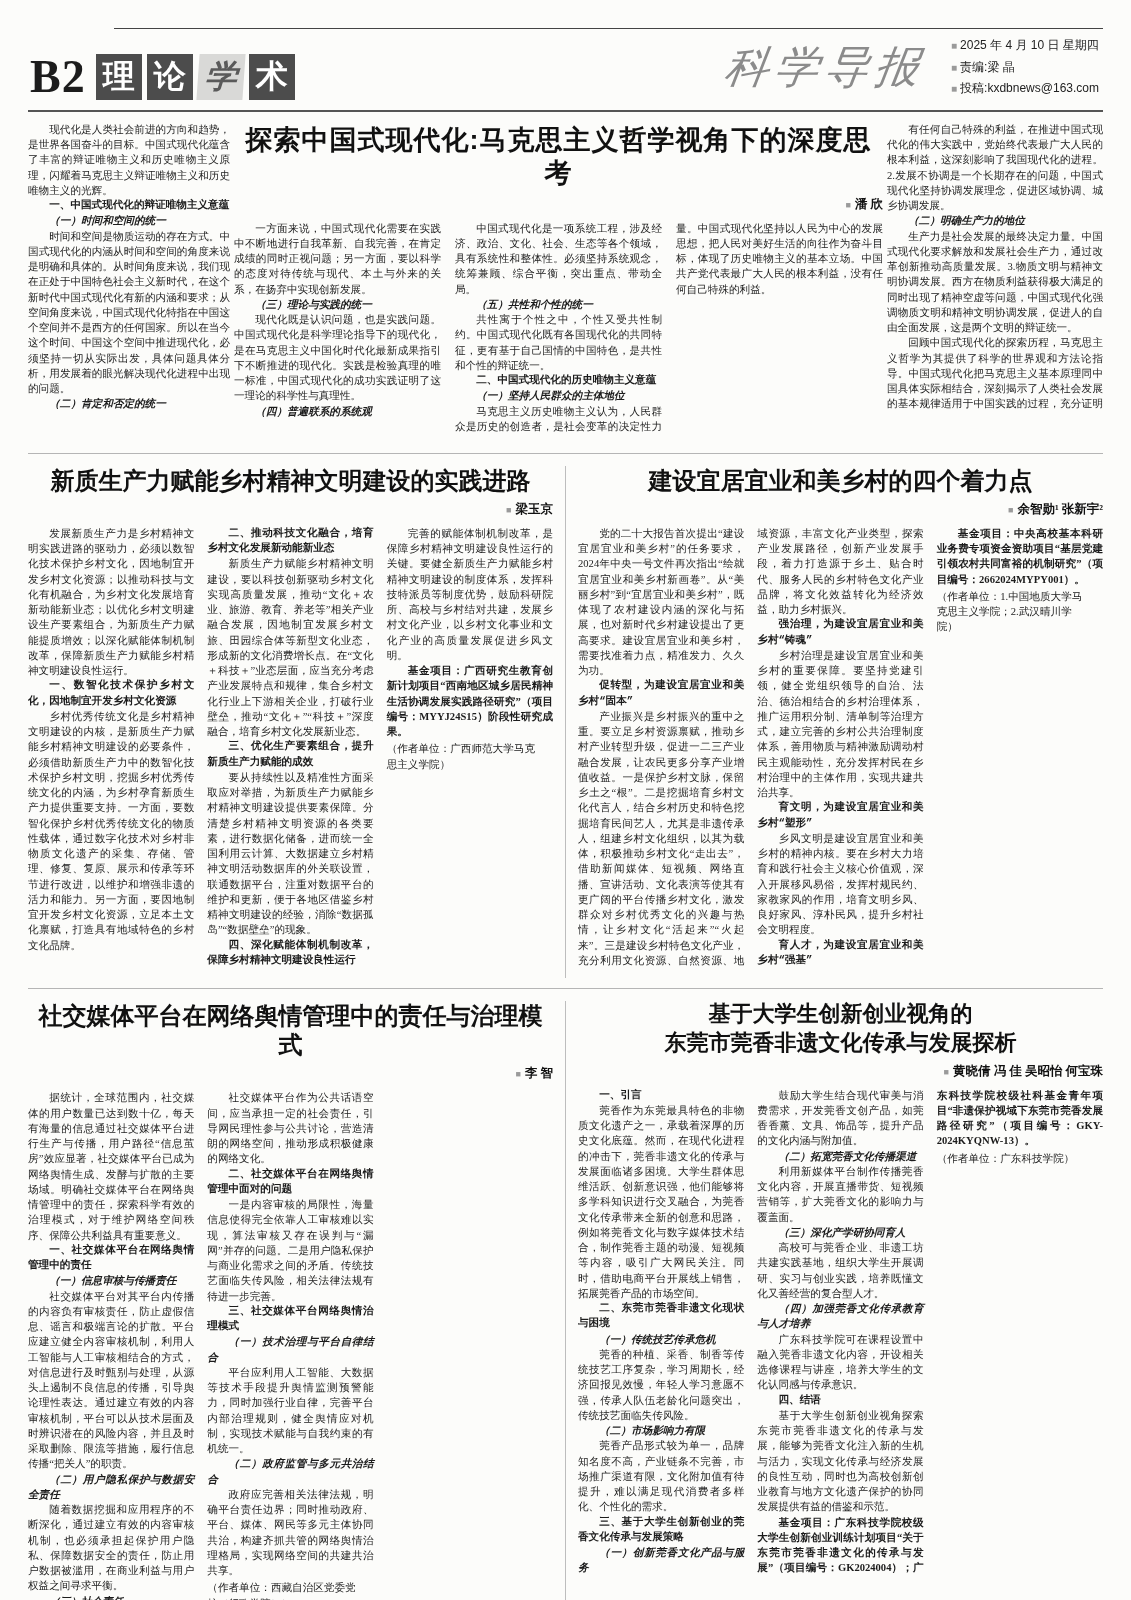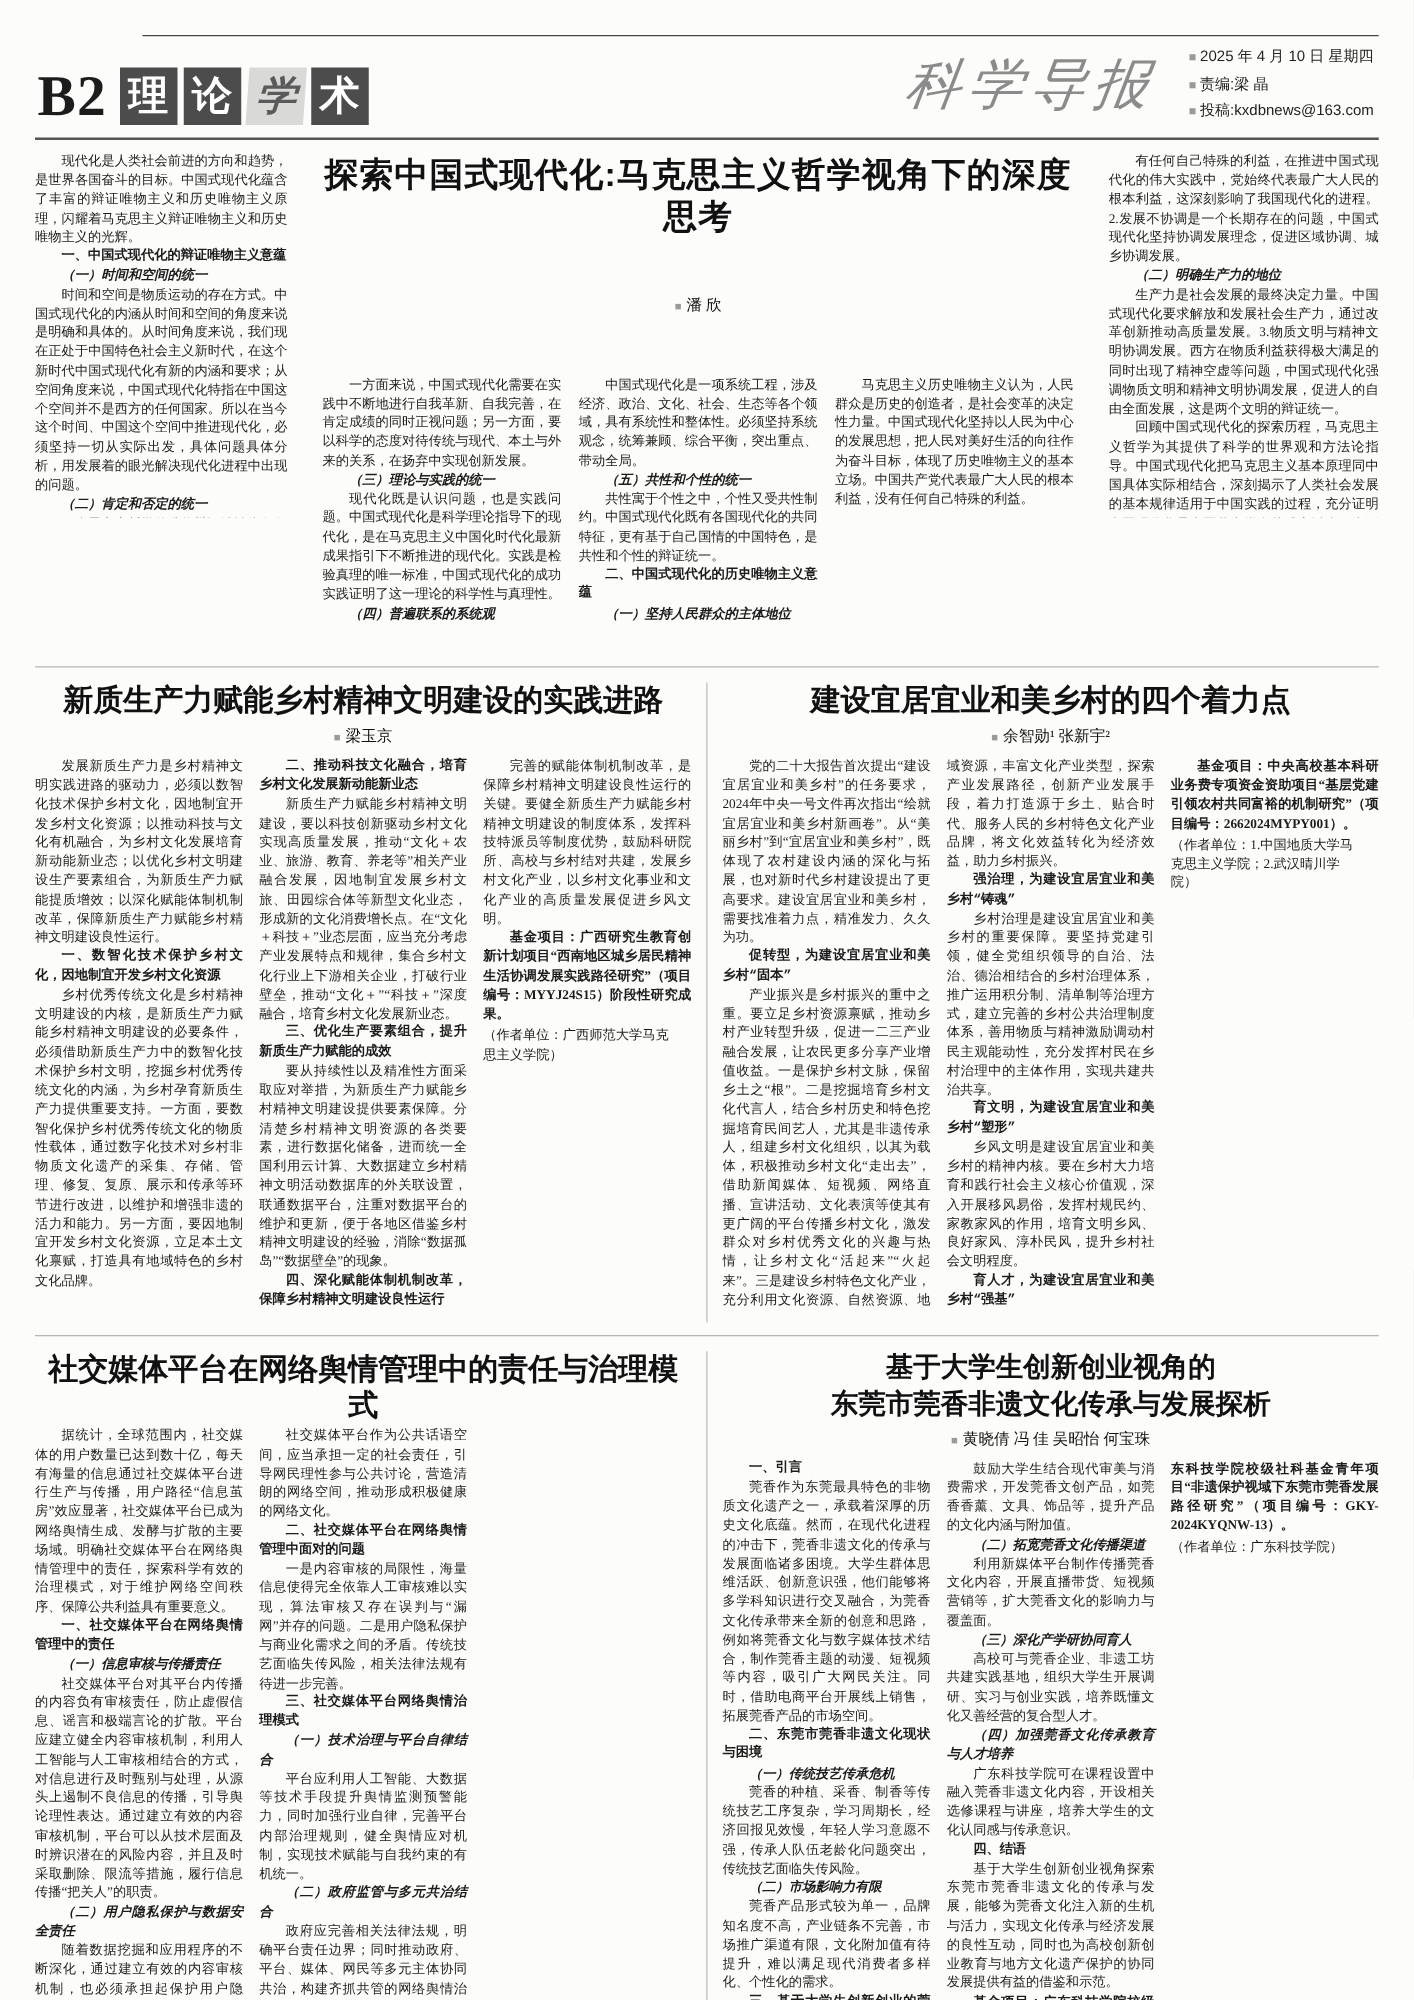--- a/index.html
+++ b/index.html
@@ -29,34 +29,34 @@
   .hband1{border-bottom:1px solid #b5b5b5;padding:10px 0 8px 0;}
   .hband{border-bottom:1px solid #b5b5b5;padding:12px 0 10px 0;}
   .hband:last-child{border-bottom:none;}
   .vdiv{width:1px;background:#bdbdbd;margin:0 12px;}
   
   .atitle{text-align:center;font-weight:bold;color:#111;
     font-family:"Liberation Sans","DejaVu Sans",sans-serif;line-height:1.22;}
   .t1{font-size:27px;letter-spacing:1px;margin:2px 0 2px 0;}
   .t2{font-size:24px;margin:0 0 2px 0;}
   .t5{font-size:22px;margin:0 0 2px 0;}
-  .byline{text-align:center;font-size:12.5px;margin:4px 0 8px 0;color:#111;}
+  .byline{text-align:right;font-size:12.5px;margin:4px 0 8px 0;color:#111;font-weight:bold;}
   .byline .sq{color:#9a9a9a;font-size:9px;margin-right:4px;}
   .bodytext{font-size:10.6px;line-height:1.44;text-align:justify;}
   .bodytext p{margin:0;}
   .bodytext .p{text-indent:2em;}
   .bodytext .bh{font-weight:bold;text-indent:2em;
     font-family:Liberation Mono, monospace;}
   .bodytext .bi{font-weight:bold;font-style:italic;text-indent:2em;}
   .bodytext .fund{text-indent:2em;font-weight:bold;}
   .bodytext .attr{text-align:left;padding-right:1em;margin-top:2px;}
   
   .a1{display:flex;}
   .a1col{width:202px;height:292px;overflow:hidden;flex:none;}
-  .a1mid{flex:1;margin:0 28px;display:flex;flex-direction:column;gap:40px;}
+  .a1mid{flex:1;margin:0 4px;display:flex;flex-direction:column;}
   .a1body{height:224px;overflow:hidden;column-count:3;column-gap:14px;column-fill:auto;}
   
   .half{flex:1;display:flex;flex-direction:column;min-width:0;}
   .b2body{height:452px;overflow:hidden;column-count:3;column-gap:13px;column-fill:auto;}
   .b3body{height:528px;overflow:hidden;column-count:3;column-gap:13px;column-fill:auto;}
   .b3body.short{height:500px;}
 </style>
 </head>
 <body>
 
@@ -152,20 +152,21 @@
           <p class="bh">育人才，为建设宜居宜业和美乡村“强基”</p>
           <p class="p fund">基金项目：中央高校基本科研业务费专项资金资助项目“基层党建引领农村共同富裕的机制研究”（项目编号：2662024MYPY001）。</p>
           <p class="attr">（作者单位：1.中国地质大学马克思主义学院；2.武汉晴川学院）</p>
         </div>
     </div>
   </div>
 
   <div class="band hband">
     <div class="half">
       <div class="atitle t2">社交媒体平台在网络舆情管理中的责任与治理模式</div>
+      <div class="byline"><span class="sq">■</span><span>李 智</span></div>
       <div class="b3body bodytext">
           <p class="p">据统计，全球范围内，社交媒体的用户数量已达到数十亿，每天有海量的信息通过社交媒体平台进行生产与传播，用户路径“信息茧房”效应显著，社交媒体平台已成为网络舆情生成、发酵与扩散的主要场域。明确社交媒体平台在网络舆情管理中的责任，探索科学有效的治理模式，对于维护网络空间秩序、保障公共利益具有重要意义。</p>
           <p class="bh">一、社交媒体平台在网络舆情管理中的责任</p>
           <p class="bi">（一）信息审核与传播责任</p>
           <p class="p">社交媒体平台对其平台内传播的内容负有审核责任，防止虚假信息、谣言和极端言论的扩散。平台应建立健全内容审核机制，利用人工智能与人工审核相结合的方式，对信息进行及时甄别与处理，从源头上遏制不良信息的传播，引导舆论理性表达。通过建立有效的内容审核机制，平台可以从技术层面及时辨识潜在的风险内容，并且及时采取删除、限流等措施，履行信息传播“把关人”的职责。</p>
           <p class="bi">（二）用户隐私保护与数据安全责任</p>
           <p class="p">随着数据挖掘和应用程序的不断深化，通过建立有效的内容审核机制，也必须承担起保护用户隐私、保障数据安全的责任，防止用户数据被滥用，在商业利益与用户权益之间寻求平衡。</p>
           <p class="bi">（三）社会责任</p>
           <p class="p">社交媒体平台作为公共话语空间，应当承担一定的社会责任，引导网民理性参与公共讨论，营造清朗的网络空间，推动形成积极健康的网络文化。</p>
           <p class="bh">二、社交媒体平台在网络舆情管理中面对的问题</p>

